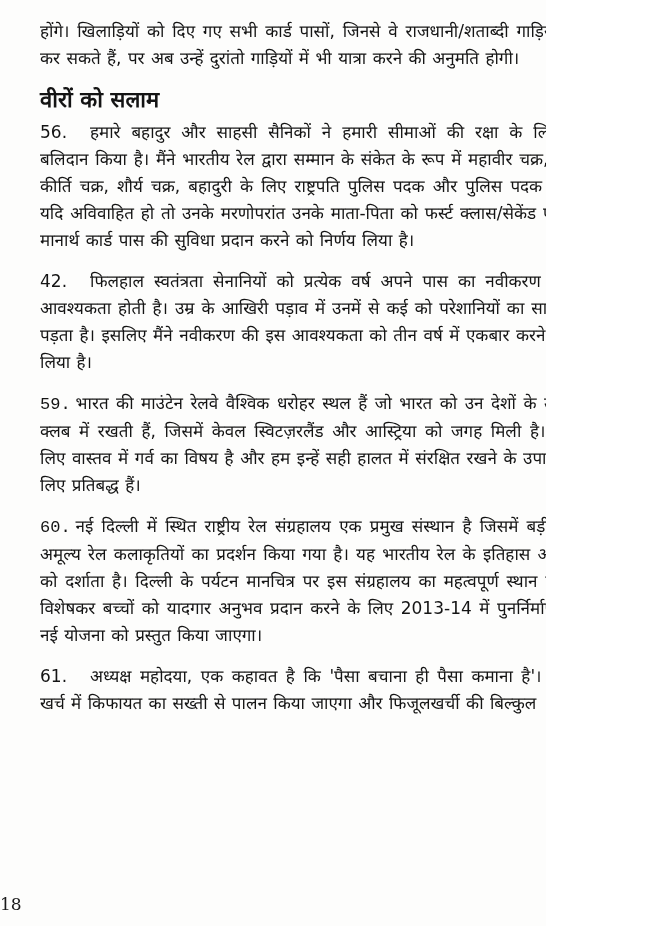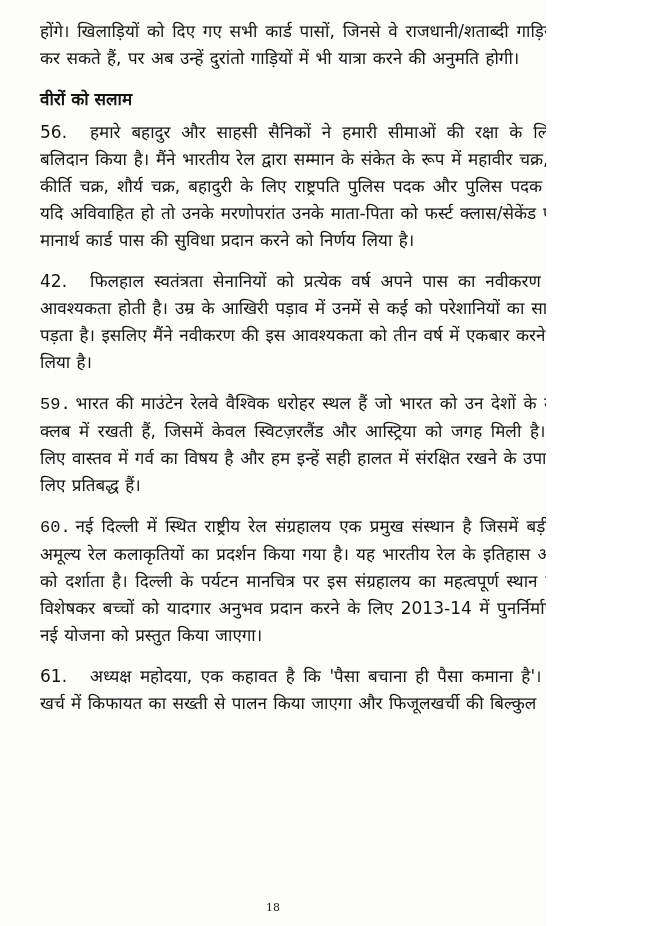--- a/index.html
+++ b/index.html
@@ -23,42 +23,41 @@
     width: 572px;
   }
   .para {
     font-size: 17px;
     line-height: 27px;
     text-align: justify;
     margin: 0 0 14px 0;
     word-spacing: 1px;
   }
   .heading {
-    font-size: 17px;
+    font-size: 22px;
     line-height: 27px;
     font-weight: 700;
     text-align: left;
     margin: 4px 0 6px 0;
   }
   .pnum-wide {
     display: inline-block;
     min-width: 50px;
   }
   .pnum-snug {
     padding-right: 5px;
     font-family: Liberation Mono, monospace;
   }
   .page-number {
     position: absolute;
     bottom: 12px;
     left: 0;
     width: 100%;
-    text-align: center;
     font-family: "DejaVu Serif", "Liberation Serif", serif;
-    font-size: 11px;
+    font-size: 17px;
     color: #1a1a1a;
   }
 </style>
 </head>
 <body>
 
 <div class="page">
   <div class="content">
 
     <p class="para"><span>होंगे। खिलाड़ियों को दिए गए सभी कार्ड पासों, जिनसे वे राजधानी/शताब्दी गाड़ियों में यात्रा कर सकते हैं, पर अब उन्हें दुरांतो गाड़ियों में भी यात्रा करने की अनुमति होगी।</span></p>

